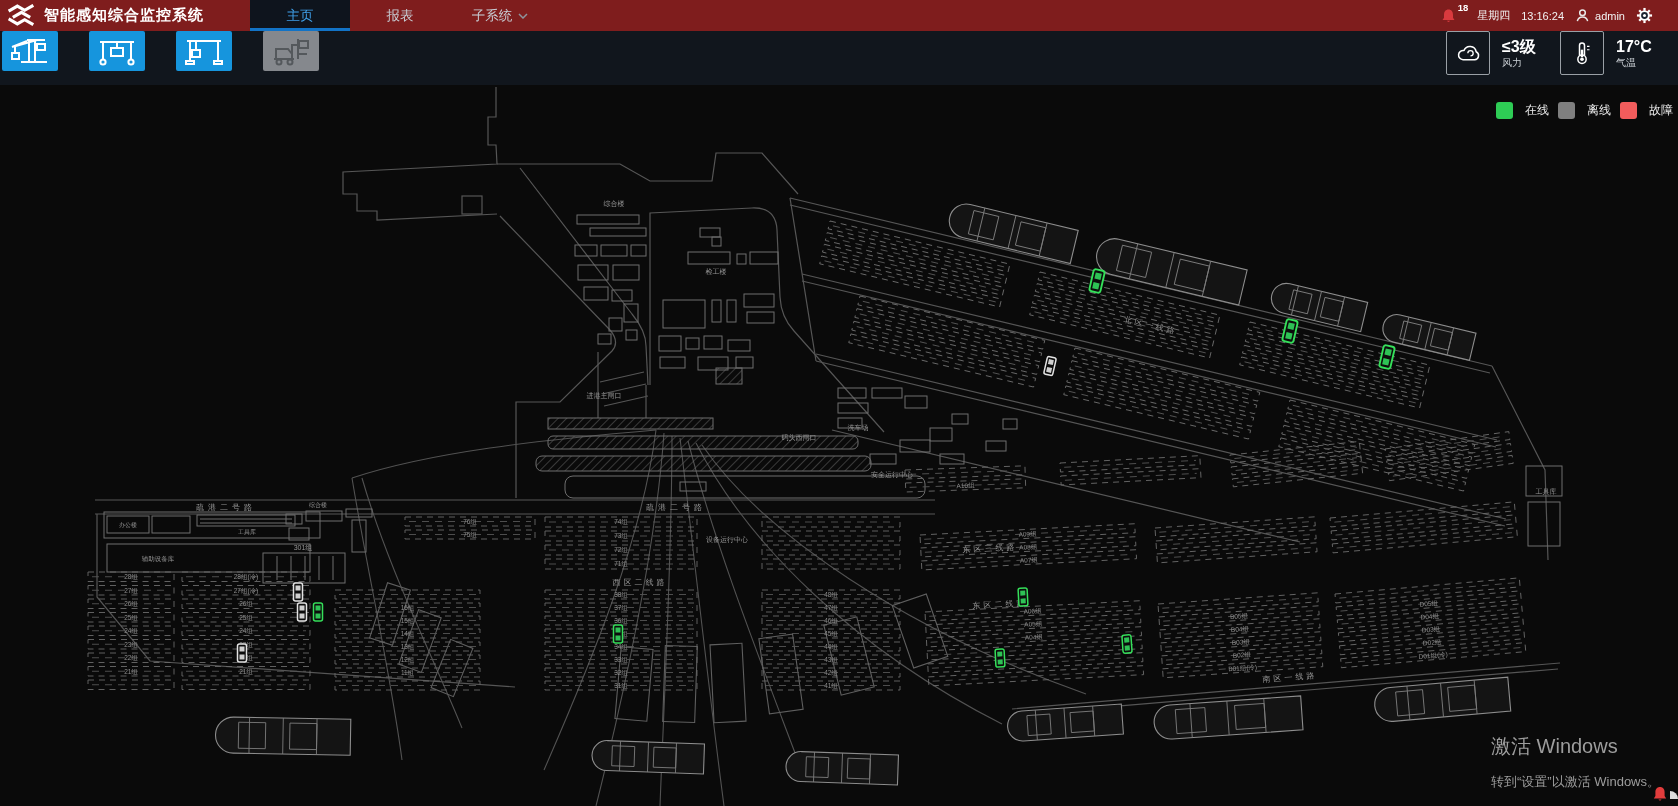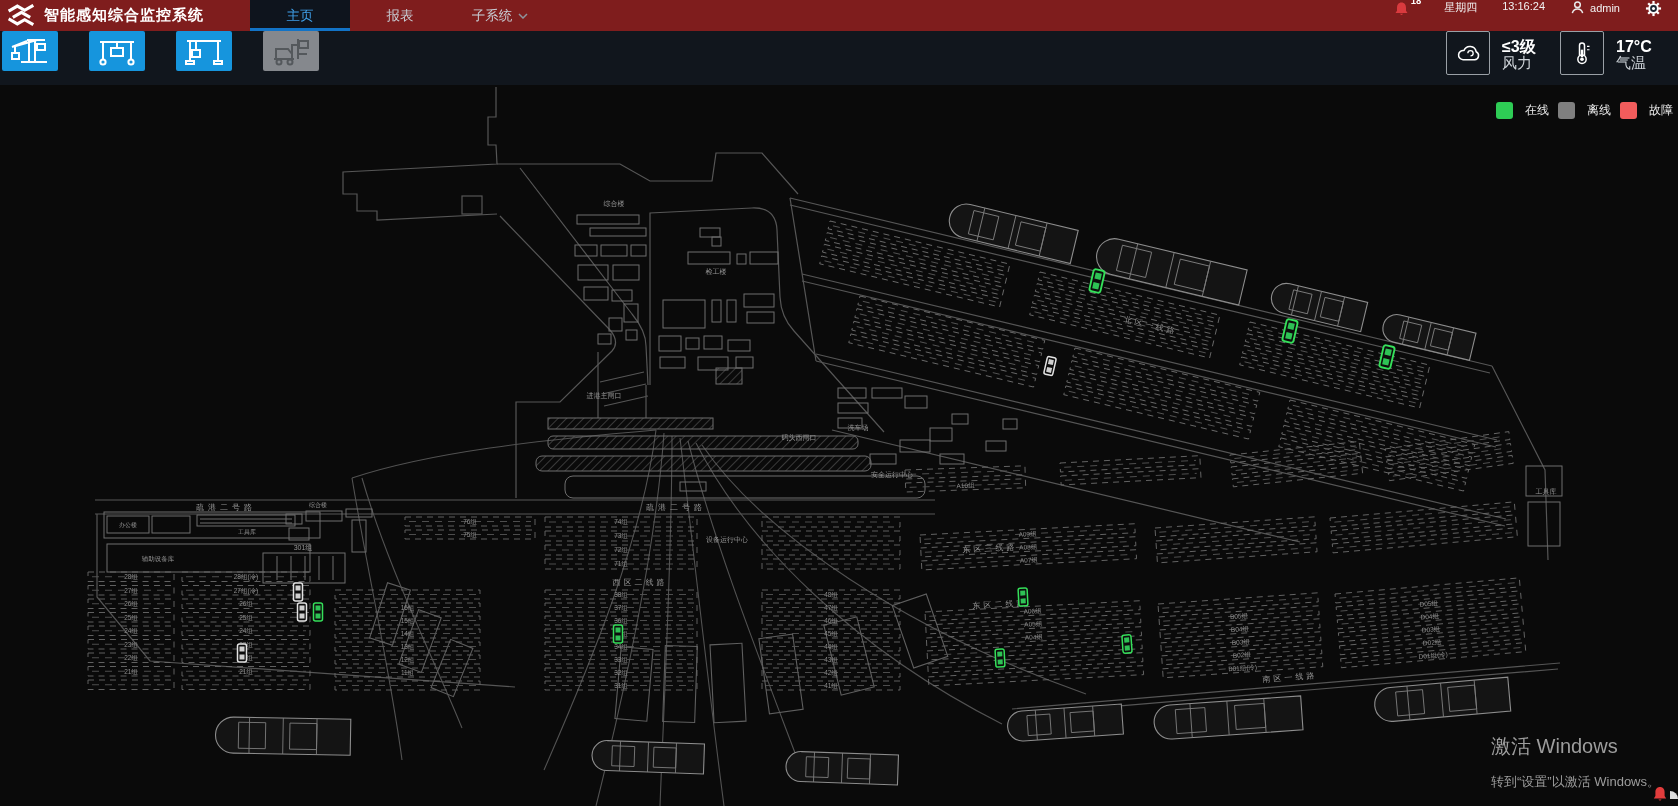--- a/index.html
+++ b/index.html
@@ -5,36 +5,36 @@
   html,body{margin:0;padding:0}
   body{width:1678px;height:806px;background:#0a0a0a;font-family:"Liberation Sans","DejaVu Sans",sans-serif;overflow:hidden;color:#fff;position:relative}
   
   .navbar{position:absolute;top:0;left:0;width:1678px;height:31px;background:#7f1d1d;display:flex;align-items:stretch;z-index:30}
   .brand{display:flex;align-items:center;gap:9px;padding-left:8px;width:242px}
   .title{font-size:15px;font-weight:bold;letter-spacing:1px;white-space:nowrap}
   .tabs{display:flex;height:31px}
   .tab{width:100px;display:flex;align-items:center;justify-content:center;font-size:13.5px;color:#c8ced5;gap:6px;cursor:pointer;position:relative}
   .tab.active{background:#0e141d;color:#3f9fe8}
   .tab.active::after{content:"";position:absolute;left:0;bottom:0;width:100%;height:3px;background:#1273c6}
-  .nav-right{margin-left:auto;display:flex;align-items:flex-start;gap:25px;padding-right:16px}
+  .nav-right{margin-left:auto;display:flex;align-items:center;gap:11px;padding-right:25px}
   .bell-wrap{position:relative;margin-right:10px;display:flex;align-items:center}
   .badge{position:absolute;top:-5px;right:-12px;font-size:9.5px;font-weight:bold;color:#fff}
   .nav-text{font-size:11px;color:#f2f2f2}
   .user-wrap{display:flex;align-items:center;gap:5px}
   
   .toolbar{position:absolute;top:31px;left:0;width:1678px;height:54px;background:#11161d;display:flex;align-items:flex-start;z-index:29}
   .equips{display:flex;gap:31px;padding-left:2px}
   .ebtn{width:56px;height:40px;border-radius:2px;display:flex;align-items:center;justify-content:center;cursor:pointer}
   .ebtn.active{background:#1695dd}
   .ebtn.disabled{background:#85888d;cursor:default}
   .tb-right{margin-left:auto;display:flex;align-items:center;gap:12px;padding-right:16px}
   .wbtn{width:42px;height:42px;border:1px solid #9aa0a6;border-radius:2px;display:flex;align-items:center;justify-content:center;background:transparent}
   .wtext{display:flex;flex-direction:column;justify-content:center;min-width:46px}
   .wtext .v{font-size:16px;font-weight:bold;line-height:19px;color:#fff}
-  .wtext .l{font-size:15px;color:#ced3d8;line-height:13px}
+  .wtext .l{font-size:10px;color:#ced3d8;line-height:13px}
   
   .map-wrap{position:absolute;top:85px;left:0;width:1678px;height:721px;background:#0a0a0a}
   #mapSvg{position:absolute;left:0;top:0}
   .legend{position:absolute;right:5px;top:17px;display:flex;flex-direction:row;gap:9px;z-index:10}
   .litem{display:flex;align-items:center;gap:12px}
   .swatch{width:17px;height:17px;border-radius:3px}
   .llabel{font-size:12px;color:#ededed}
   .watermark{position:absolute;left:1491px;top:650px;color:#9d9d9d;z-index:11}
   .wm1{font-size:20px;line-height:22px}
   .wm2{font-size:13px;margin-top:16px}

